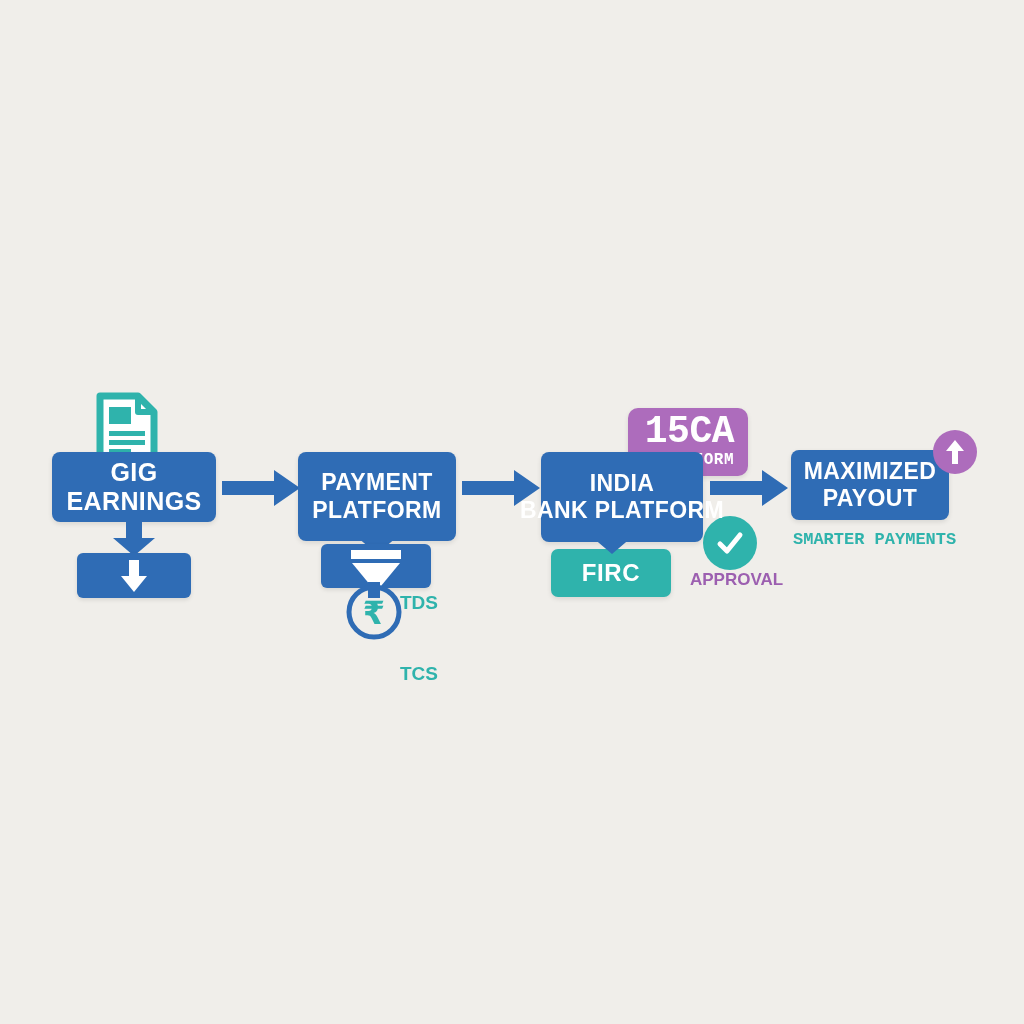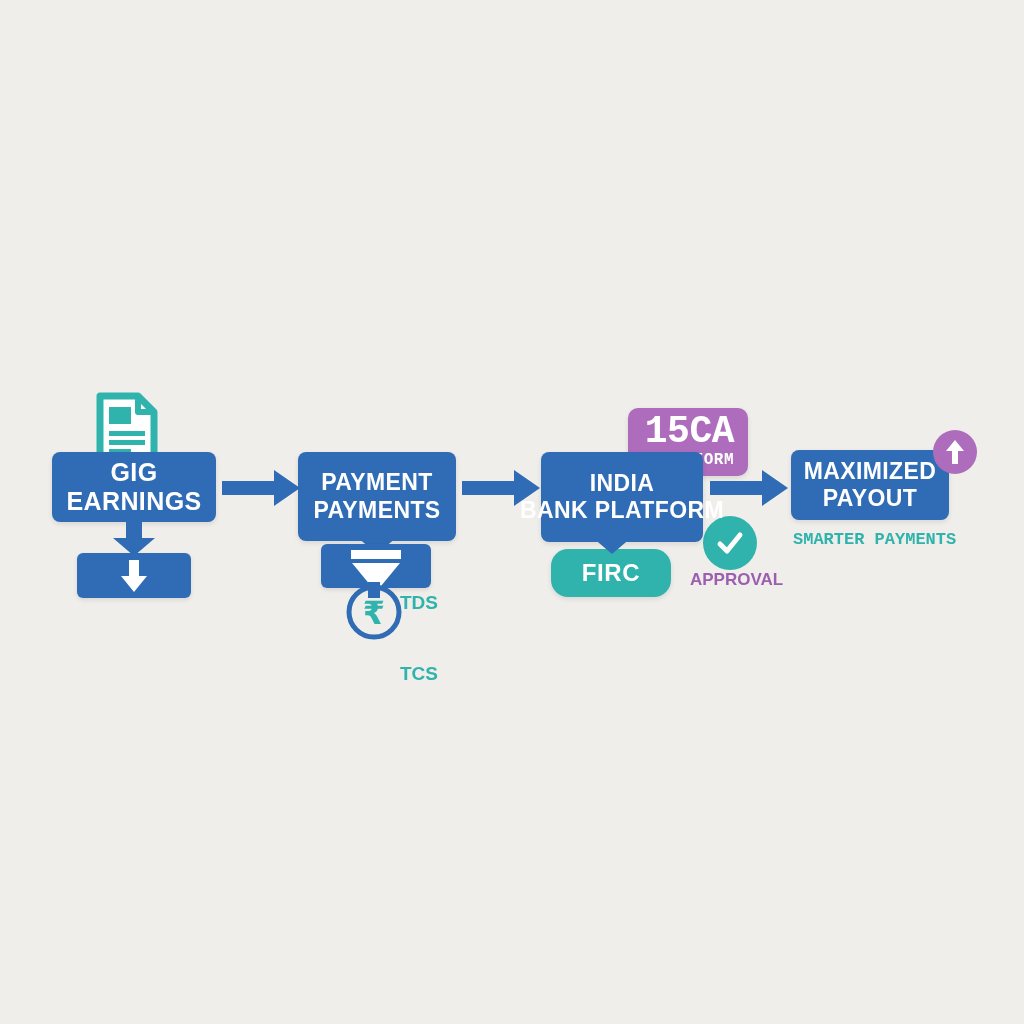--- a/index.html
+++ b/index.html
@@ -79,21 +79,21 @@
   .badge-purple .small {
     font-size: 16px;
     font-weight: bold;
     letter-spacing: 0.5px;
     margin-top: 1px;
   }
 
   .teal-box {
     position: absolute;
     background: #2fb3ac;
-    border-radius: 17px;
+    border-radius: 7px;
     color: #ffffff;
     font-size: 24px;
     font-weight: bold;
     letter-spacing: 0.6px;
     display: flex;
     align-items: center;
     justify-content: center;
     box-shadow: 0 2px 5px rgba(0,0,0,0.10);
   }
 
@@ -163,21 +163,21 @@
   </div>
 
   <div class="flow-arrow" style="left:222px; top:468px; width:78px;">
     <svg width="78" height="40" viewBox="0 0 78 40">
       <path d="M0 13 H52 V2 L78 20 L52 38 V27 H0 Z" fill="#2f6cb5"></path>
     </svg>
   </div>
 
   <div class="node" style="left:298px; top:452px; width:158px; height:89px; font-size:23px;">
     <span class="l1">PAYMENT</span>
-    <span class="l2">PAYMENTS</span>
+    <span class="l2">PLATFORM</span>
   </div>
 
   <div class="down-arrow" style="left:357px; top:520px; width:40px; height:34px;">
     <svg width="40" height="34" viewBox="0 0 40 34">
       <path d="M12 0 H28 V17 H40 L20 34 L0 17 H12 Z" fill="#2f6cb5"></path>
     </svg>
   </div>
 
   <div class="sub-box" style="left:321px; top:544px; width:110px; height:44px;">
     <svg width="66" height="44" viewBox="0 0 66 44">

